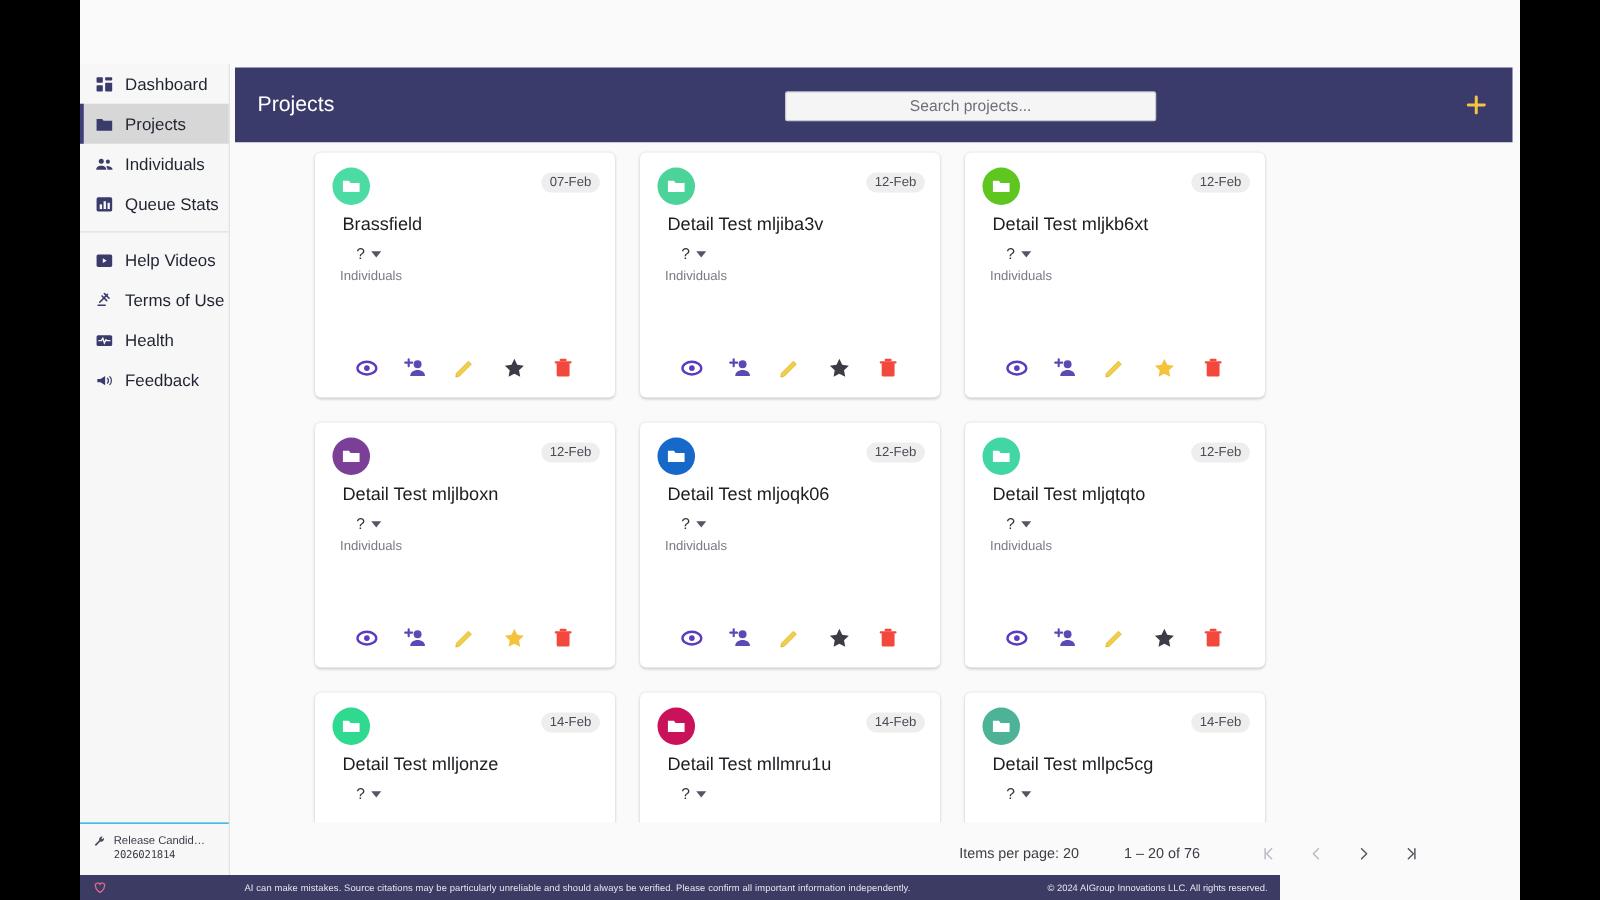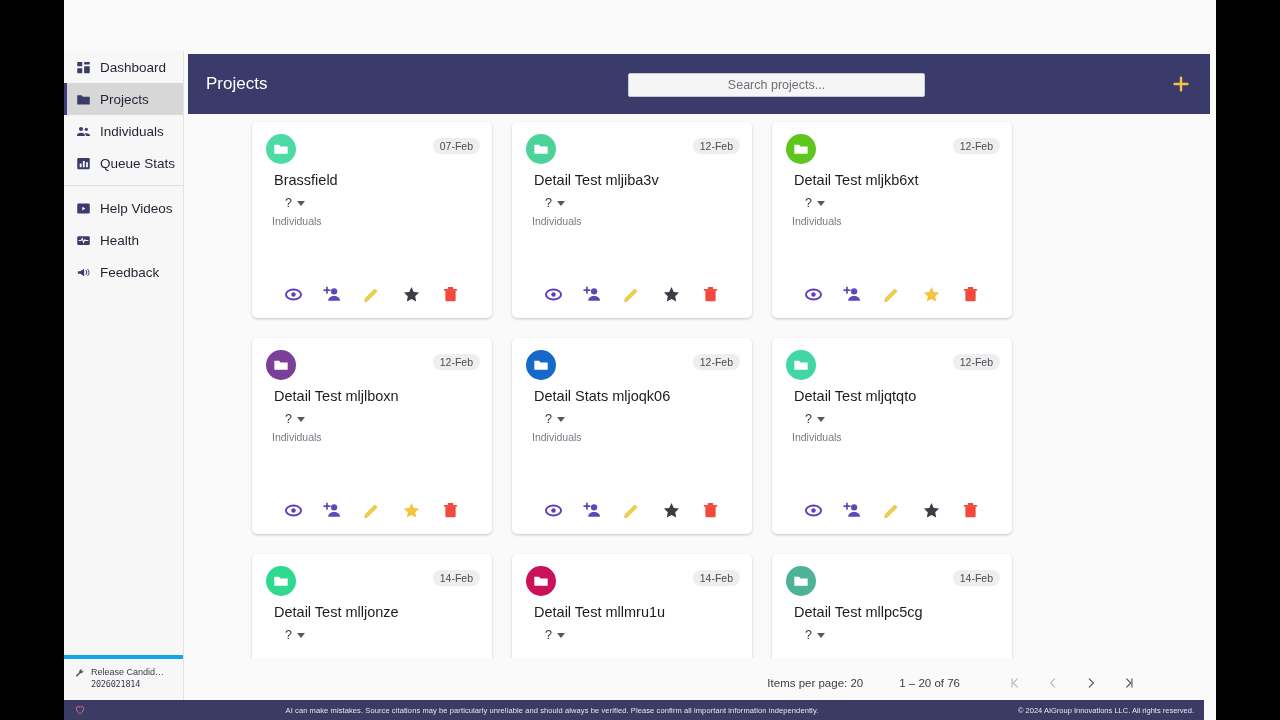--- a/index.html
+++ b/index.html
@@ -72,21 +72,21 @@
   .nav-ico { width: 15px; height: 15px; flex: 0 0 15px; display: block; }
   .nav-sep { height: 1px; background: #e0e0e0; margin: 6px 0; }
   .nav-label { white-space: nowrap; overflow: hidden; text-overflow: ellipsis; }
   .cursor {
     position: absolute; left: 124px; top: 100px; width: 14px; height: 20px;
     pointer-events: none;
   }
   .release {
     position: absolute; left: 0; bottom: 10px; width: 119px;
     display: flex; align-items: flex-start; gap: 6px; padding-left: 10px;
-    border-top: 4px solid #0ea5e9; padding-top: 7px;
+    border-top: 1px solid #0ea5e9; padding-top: 7px;
   }
   .release .txt { font-size: 9px; color: #3a3a46; line-height: 1.35; }
   .release .ver { font-family: "DejaVu Sans Mono", monospace; font-size: 8.5px; letter-spacing: -.2px; }
 
   
   .panel {
     position: absolute; left: 124px; top: 54px; width: 1022px; height: 60px;
     background: #3b3b6b; display: flex; align-items: center;
   }
   .panel-title { color: #ffffff; font-size: 17px; margin-left: 18px; }
@@ -145,21 +145,21 @@
     display: flex; align-items: center; justify-content: flex-end; gap: 0;
     font-size: 11.5px; color: #3c3c46; padding-right: 62px; background: #fafafa;
   }
   .pg-ipp { margin-right: 36px; }
   .pg-range { margin-right: 36px; }
   .pg-btn { width: 38px; height: 28px; display:flex; align-items:center; justify-content:center; cursor: pointer; }
   .pg-btn svg { width: 14px; height: 14px; display: block; }
 
   
   .disclaimer {
-    position: absolute; left: 0; bottom: 0; width: 1140px; height: 20px;
+    position: absolute; left: 0; bottom: 0; width: 960px; height: 20px;
     background: #3b3b63; display: flex; align-items: center;
   }
   .disc-heart { margin-left: 10px; width: 12px; height: 12px; }
   .disc-text {
     flex: 1; text-align: center; font-size: 7.5px; color: #e6e6ef; letter-spacing: .1px;
   }
   .disc-copy { font-size: 7.5px; color: #e6e6ef; margin-right: 10px; }
 </style>
 </head>
 <body>
@@ -210,20 +210,29 @@
 
     <div class="nav-item">
       <svg class="nav-ico" viewBox="0 0 24 24" fill="#3b3b6b">
         <rect x="2" y="4" width="20" height="16" rx="2"></rect>
         <path d="M10 9l5 3-5 3z" fill="#f7f7f7"></path>
       </svg>
       <span class="nav-label">Help Videos</span>
     </div>
 
 
+    <div class="nav-item">
+      <svg class="nav-ico" viewBox="0 0 24 24" stroke="#3b3b6b" stroke-width="2" fill="none" stroke-linecap="round">
+        <path d="M4 18h9"></path>
+          <path d="M6 14L16 4"></path>
+          <path d="M12 3l6 6"></path>
+          <path d="M9 6l6 6"></path>
+      </svg>
+      <span class="nav-label">Terms of Use</span>
+    </div>
 
     <div class="nav-item">
       <svg class="nav-ico" viewBox="0 0 24 24" fill="#3b3b6b">
         <rect x="2" y="5" width="20" height="14" rx="2"></rect>
         <path d="M5 12h3l2-3 2 6 2-4 1.5 1H19" stroke="#f7f7f7" stroke-width="1.8" fill="none" stroke-linecap="round"></path>
       </svg>
       <span class="nav-label">Health</span>
     </div>
 
     <div class="nav-item">
@@ -406,21 +415,21 @@
               </svg></span>
           </div>
         </div>
         <div class="card">
           <div class="fdr" style="background:#1769c9">
             <svg viewBox="0 0 24 24" fill="#fff">
               <path d="M2 5.5h7.2l2 2.6H22V19H2z"></path>
             </svg>
           </div>
           <div class="date">12-Feb</div>
-          <div class="name">Detail Stats mljoqk06</div>
+          <div class="name">Detail Test mljoqk06</div>
           <div class="count">
             <span>?</span>
             <span class="caret"></span>
           </div>
           <div class="sub">Individuals</div>
           <div class="actions">
             <span class="act"><svg viewBox="0 0 24 24">
                 <ellipse cx="12" cy="12" rx="9.5" ry="6.4" fill="none" stroke="#5b3bbf" stroke-width="2.4"></ellipse>
                 <circle cx="12" cy="12" r="2.8" fill="#5b3bbf"></circle>
               </svg></span>

